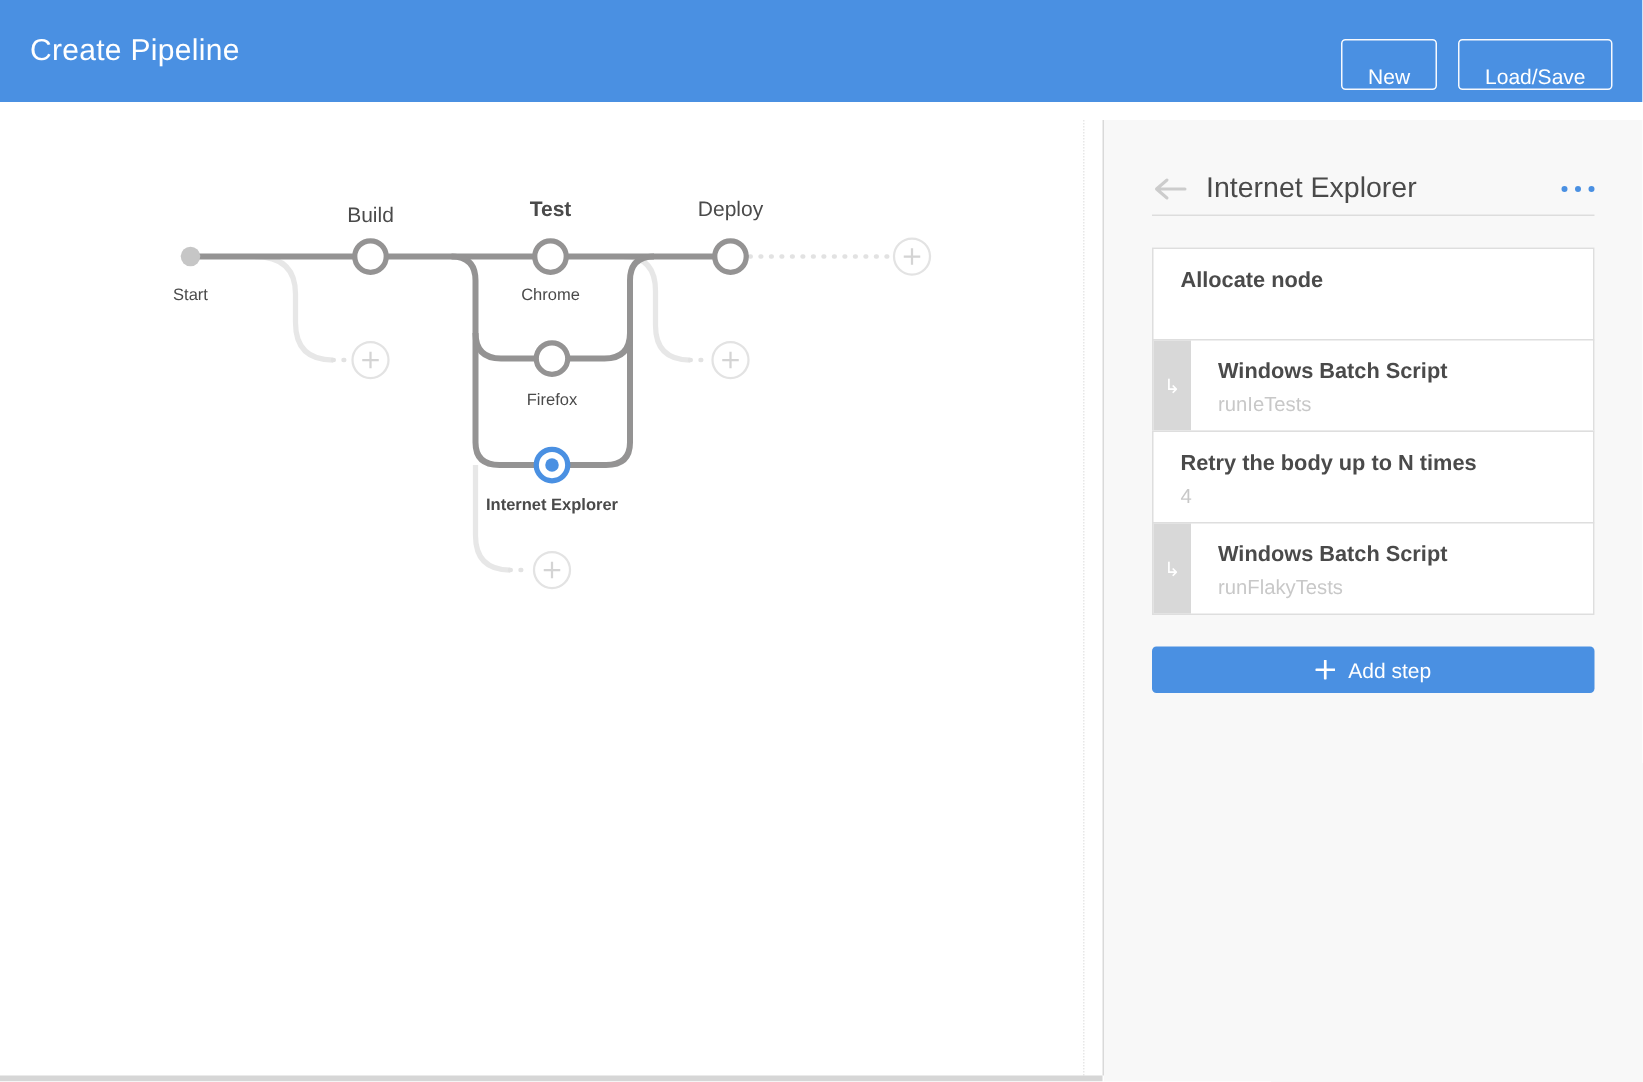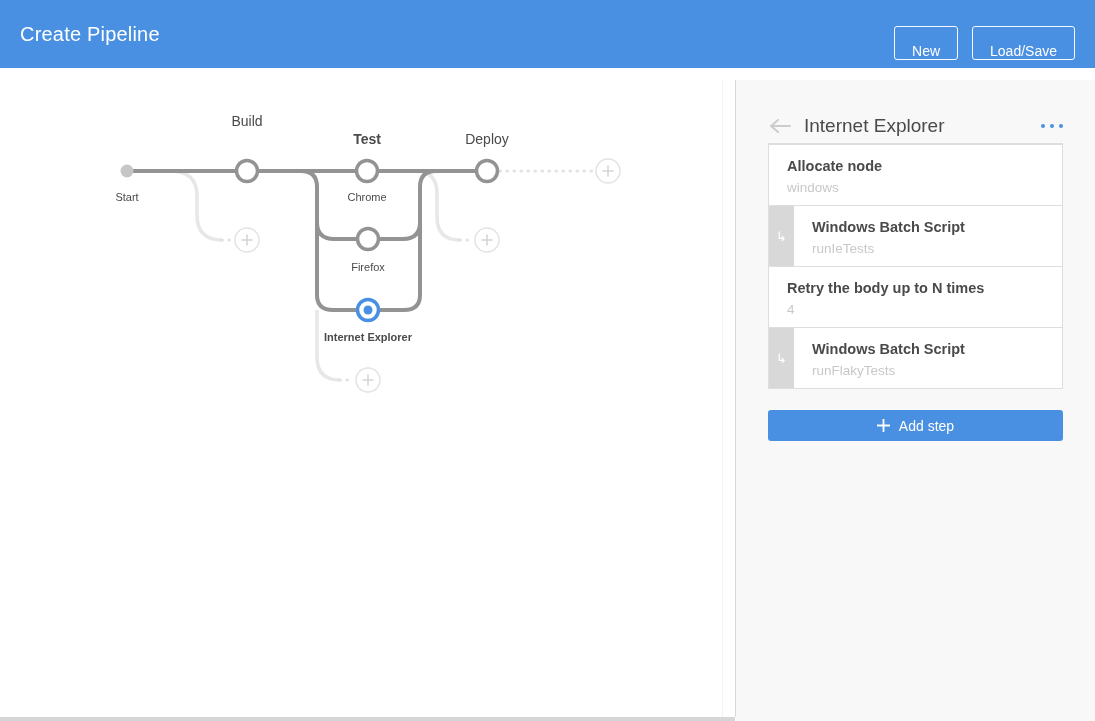--- a/index.html
+++ b/index.html
@@ -36,21 +36,21 @@
   
   .panel { position:absolute; top:80px; left:736px; right:0; bottom:0;
            background:#f8f8f8; padding:0 32px; }
   .panel-header { margin-top:36px; display:flex; align-items:center; height:28px;
                   padding-bottom:7px; border-bottom:1px solid #dddddd; }
   .back-btn { width:26px; height:20px; cursor:pointer; display:flex; align-items:center; }
   .panel-title { font-size:19px; color:#4a4a4a; margin-left:10px; flex:1; }
   .more-menu { display:flex; gap:4.5px; cursor:pointer; padding:4px 0; }
   .more-menu .dot { width:4.5px; height:4.5px; border-radius:50%; background:#4a90e2; }
 
-  .steps { }
+  .steps { margin-top:21px; }
   .step-card { position:relative; background:#ffffff; border:1px solid #dedede;
                min-height:62px; display:flex; cursor:pointer; }
   .step-card + .step-card { margin-top:-1px; }
   .step-main { padding:12px 18px 10px 18px; flex:1; }
   .step-card.nested .step-main { }
   .step-strip { width:25px; background:#d8d8d8; display:flex; align-items:center;
                 justify-content:center; color:#ffffff; font-size:13px; flex:none; }
   .step-title { font-size:14.5px; font-weight:700; color:#4a4a4a; line-height:1.35; }
   .step-sub   { font-size:13.5px; color:#c8c8c8; margin-top:3px; }
 
@@ -118,21 +118,21 @@
       <circle cx="368" cy="159" r="10.5" fill="#ffffff" stroke="#949393" stroke-width="3.5"></circle>
       <circle cx="487" cy="91" r="10.5" fill="#ffffff" stroke="#949393" stroke-width="3.5"></circle>
       <g>
         <circle cx="368" cy="230" r="10.5" fill="#ffffff" stroke="#4a90e2" stroke-width="3.5"></circle>
         <circle cx="368" cy="230" r="4.5" fill="#4a90e2"></circle>
       </g>
     </svg>
 
     <div class="canvas-dotted-edge"></div>
 
-    <div class="glabel stage-label" style="left:247px; top:41px;">Build</div>
+    <div class="glabel stage-label" style="left:247px; top:63px;">Build</div>
     <div class="glabel stage-label bold" style="left:367px; top:59px;">Test</div>
     <div class="glabel stage-label" style="left:487px; top:59px;">Deploy</div>
     <div class="glabel branch-label" style="left:127px; top:117px;">Start</div>
     <div class="glabel branch-label" style="left:367px; top:117px;">Chrome</div>
     <div class="glabel branch-label" style="left:368px; top:187px;">Firefox</div>
     <div class="glabel branch-label bold" style="left:368px; top:257px;">Internet Explorer</div>
   </div>
 
   <div class="panel">
     <div class="panel-header">
@@ -146,21 +146,20 @@
         <div class="dot"></div>
         <div class="dot"></div>
         <div class="dot"></div>
       </div>
     </div>
 
     <div class="steps">
       <div class="step-card">
         <div class="step-main">
           <div class="step-title">Allocate node</div>
-          <div class="step-sub">windows</div>
         </div>
       </div>
       <div class="step-card nested">
         <div class="step-strip">↳</div>
         <div class="step-main">
           <div class="step-title">Windows Batch Script</div>
           <div class="step-sub">runIeTests</div>
         </div>
       </div>
       <div class="step-card">

